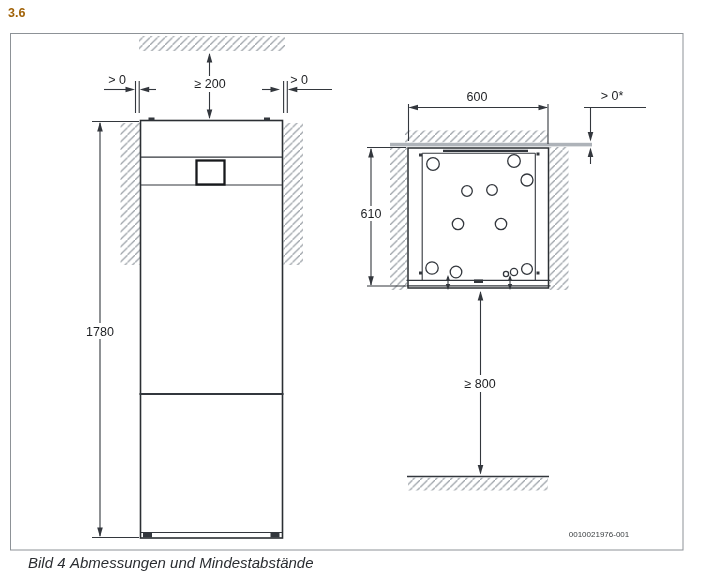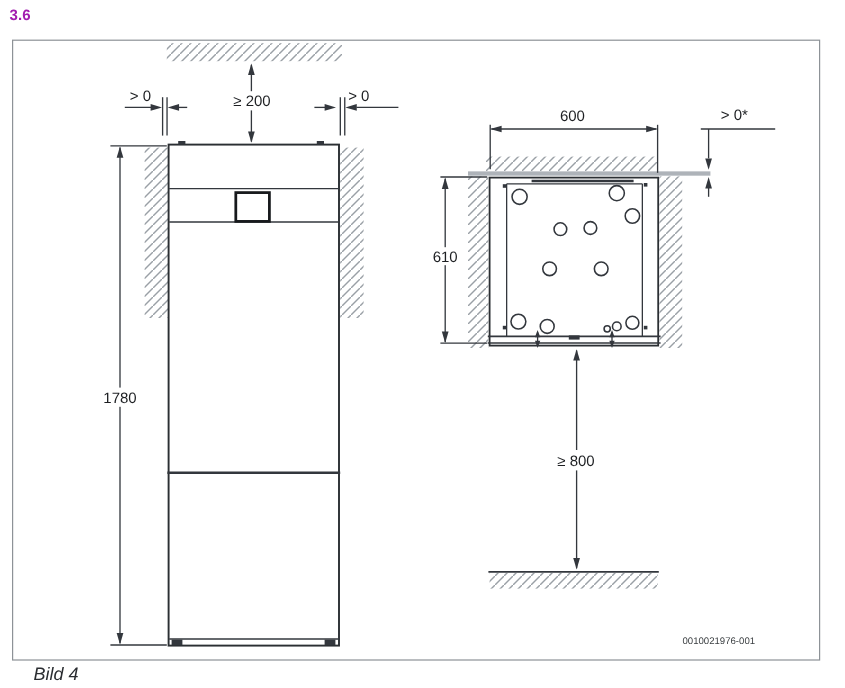--- a/index.html
+++ b/index.html
@@ -3,21 +3,21 @@
 <meta charset="utf-8">
 <style>
   html,body{margin:0;padding:0;background:#ffffff;}
   body{
     width:704px;height:573px;position:relative;overflow:hidden;
     font-family:"Liberation Sans", sans-serif;color:#1d1f22;
   }
   .doc-heading{
     position:absolute;left:8px;top:6px;width:690px;
     display:flex;align-items:baseline;
-    font-weight:bold;font-size:12.5px;color:#a21caf;
+    font-weight:bold;font-size:12.5px;color:#a16207;
     letter-spacing:.1px;
   }
   .doc-heading .sec-num{width:39px;flex:0 0 auto;}
   .figure-svg{position:absolute;left:0;top:0;}
   .caption{
     position:absolute;left:28px;top:554px;width:680px;
     display:flex;align-items:flex-start;
     font-style:italic;font-size:15px;color:#2a2d31;
   }
   .caption .cap-label{width:42px;flex:0 0 auto;}
@@ -177,13 +177,14 @@
 
     <line class="ln" x1="407" y1="476.5" x2="549" y2="476.5" stroke-width="1.4"></line>
     <rect x="408" y="477.5" width="140" height="13" fill="url(#hatch)"></rect>
   </g>
 
   <text class="codetxt" x="599" y="537" text-anchor="middle">0010021976-001</text>
 </svg>
 
 <div class="caption">
   <span class="cap-label">Bild 4</span>
+  <span>Abmessungen und Mindestabstände</span>
 </div>
 
 </body></html>

